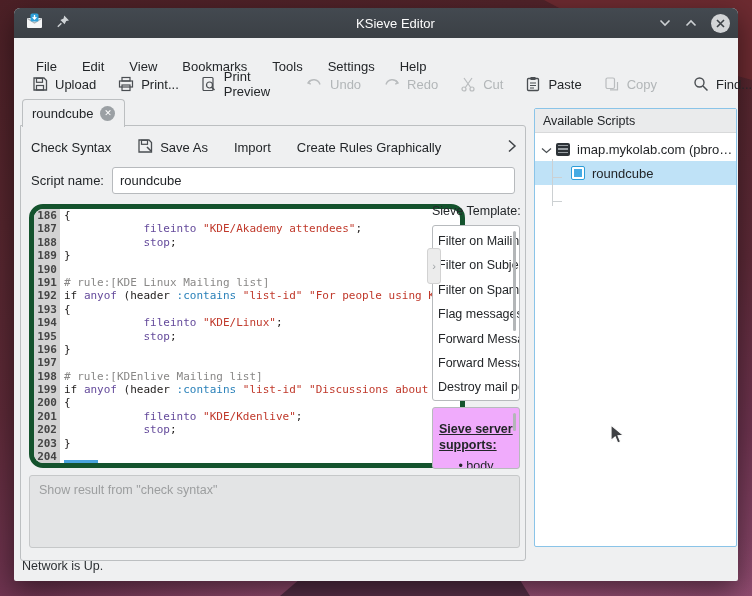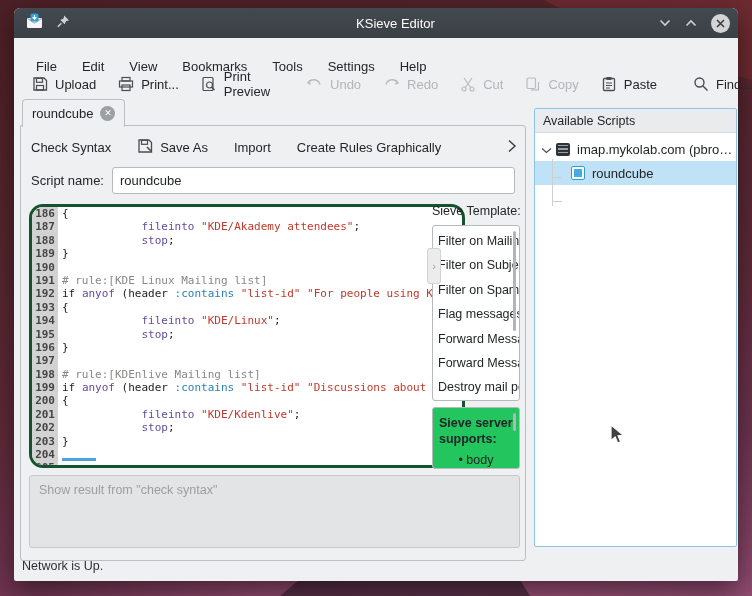--- a/index.html
+++ b/index.html
@@ -65,21 +65,21 @@
   .act-btn { display:flex; align-items:center; gap:7px; cursor:default;justify-content:flex-end; }
   .act-overflow { margin-left:auto; color:#3f4347; font-size:15px; }
 
   .scriptrow { position:absolute; left:10px; top:40px; right:10px; height:28px;
     display:flex; align-items:center; gap:8px; font-size:13px; }
   .scriptrow input { flex:1; height:27px; border:1px solid #b7babd; border-radius:3px;
     background:#fff; padding:0 7px; font-size:13px; font-family:inherit; color:#232629; }
 
   
   .editor { position:absolute; left:8px; top:78px; width:436px; height:264px;
-    background:#fff; border:3px solid #14532d; border-radius:14px; overflow:hidden; }
+    background:#fff; border:5px solid #14532d; border-radius:14px; overflow:hidden; }
   .crow { position:relative; display:flex; height:13.4px; white-space:pre;
     font-family:"DejaVu Sans Mono","Liberation Mono",monospace; font-size:11px; line-height:13.4px; }
   .gut { width:26px; flex:none; background:#d2d2d2; color:#454545; font-weight:bold;
     text-align:right; padding-right:3px; }
   .ctext { padding-left:4px; overflow:hidden; flex:1; }
   .pl { color:#1f1c1b; } .kw { color:#644a9b; } .str { color:#c0392b; }
   .prm { color:#2980b9; } .com { color:#898887; } .ctl { color:#1f1c1b; font-weight:normal; }
   .caret { position:absolute; right:1px; top:1px; width:2px; height:12px; background:#1d99d8; }
   .caretline { position:absolute; left:30px; bottom:0; width:34px; height:3px; background:#4aa3dd; }
 
@@ -90,22 +90,22 @@
   
   .tpl-label { position:absolute; left:411px; top:78px; font-size:12.5px; }
   .tpl-list { position:absolute; left:411px; top:99px; width:88px; height:176px;
     background:#fff; border:1px solid #b7babd; border-radius:3px; overflow:hidden;
     padding:3px 0 0 5px; }
   .tpl-item { font-size:12.5px; height:24.4px; line-height:24.4px; white-space:nowrap;
     overflow:hidden; }
   .tpl-scroll { position:absolute; right:3px; top:5px; width:3px; height:100px;
     background:#b3b6b8; border-radius:2px; }
   .sup-box { position:absolute; left:411px; top:281px; width:88px; height:62px;
-    background:#22c55e; border:1px solid #b7babd; border-radius:3px; overflow:hidden;
-    padding:8px 6px; }
+    background:#f0abfc; border:1px solid #b7babd; border-radius:3px; overflow:hidden;
+    padding:14px 6px;text-decoration:underline; }
   .sup-title { font-size:12.5px; font-weight:bold; line-height:1.25; }
   .sup-list { margin-top:6px; text-align:center; font-size:12.5px; }
   .sup-item { line-height:14px; }
   .sup-scroll { position:absolute; right:3px; top:5px; width:3px; height:18px;
     background:#b3b6b8; border-radius:2px; }
 
   
   .resultbox { position:absolute; left:8px; top:349px; width:491px; height:73px;
     background:#e3e4e5; border:1px solid #c6c8c9; border-radius:3px;
     padding:7px 9px; font-size:12.5px; color:#9c9e9f; }
@@ -248,38 +248,38 @@
           <span class="tbtn disabled">
             <span>
               <svg width="16" height="16" viewBox="0 0 16 16">
                 <path d="M4 2 L11 12 M12 2 L5 12" stroke="#b9bcbe" stroke-width="1.2"></path>
                 <circle cx="4" cy="13" r="2" fill="none" stroke="#b9bcbe" stroke-width="1.2"></circle>
                 <circle cx="12" cy="13" r="2" fill="none" stroke="#b9bcbe" stroke-width="1.2"></circle>
               </svg>
             </span>
             <span>Cut</span>
           </span>
-          <span class="tbtn disabled">
-            <span>
-              <svg width="16" height="16" viewBox="0 0 16 16">
-                <rect x="2" y="2" width="8.5" height="10.5" rx="1.5" fill="none" stroke="#b9bcbe" stroke-width="1.2"></rect>
-                <path d="M6 13.8 h7.5 V6" fill="none" stroke="#b9bcbe" stroke-width="1.2"></path>
-              </svg>
-            </span>
-            <span>Copy</span>
-          </span>
           <span class="tbtn">
             <span>
               <svg width="16" height="16" viewBox="0 0 16 16">
                 <rect x="2.5" y="2.5" width="11" height="12" rx="1" fill="none" stroke="#4a4e52" stroke-width="1.3"></rect>
                 <rect x="5.5" y="1" width="5" height="3" fill="#4a4e52"></rect>
                 <path d="M5 7 h6 M5 9.5 h6 M5 12 h4" stroke="#4a4e52" stroke-width="1.1"></path>
               </svg>
             </span>
             <span>Paste</span>
+          </span>
+          <span class="tbtn disabled">
+            <span>
+              <svg width="16" height="16" viewBox="0 0 16 16">
+                <rect x="2" y="2" width="8.5" height="10.5" rx="1.5" fill="none" stroke="#b9bcbe" stroke-width="1.2"></rect>
+                <path d="M6 13.8 h7.5 V6" fill="none" stroke="#b9bcbe" stroke-width="1.2"></path>
+              </svg>
+            </span>
+            <span>Copy</span>
           </span>
         </div>
         <div class="tb-sep"></div>
         <div class="tb-group grp-find">
           <span class="tbtn">
             <span>
               <svg width="16" height="16" viewBox="0 0 16 16">
                 <circle cx="6.5" cy="6.5" r="4.5" fill="none" stroke="#4a4e52" stroke-width="1.4"></circle>
                 <path d="M10 10 L14.5 14.5" stroke="#4a4e52" stroke-width="1.5"></path>
               </svg>

